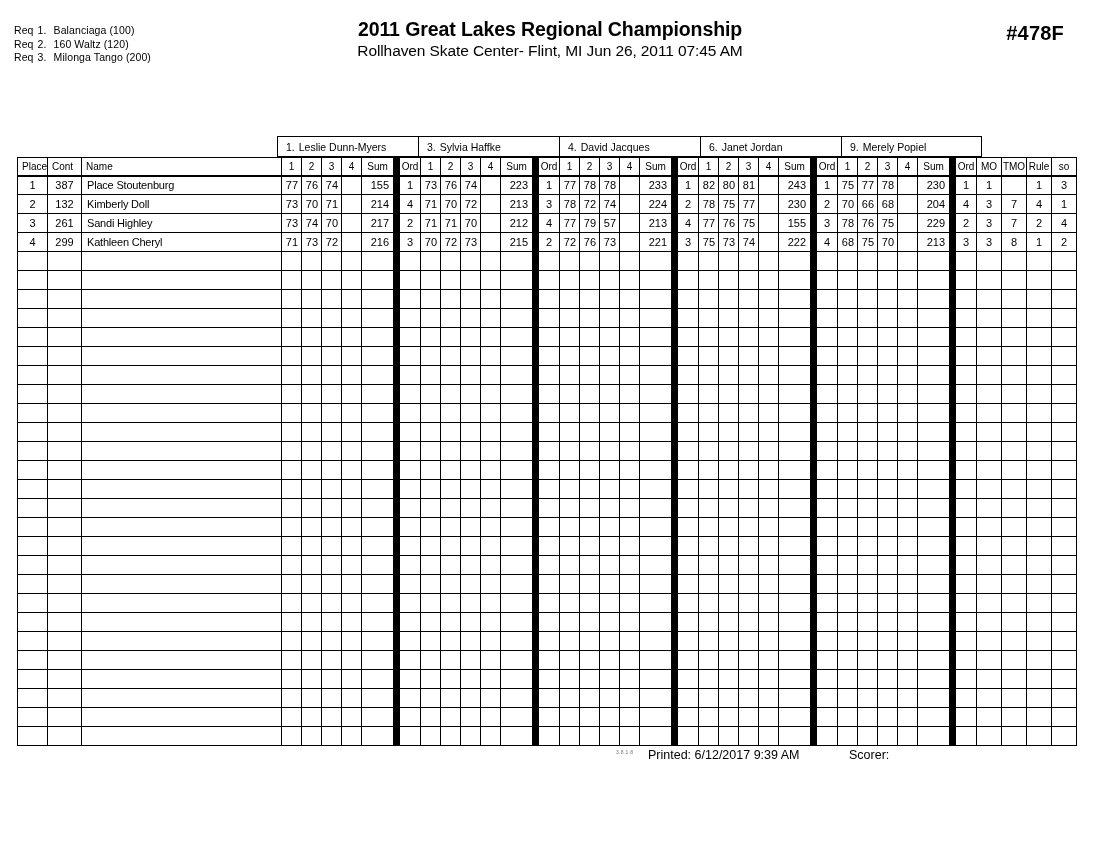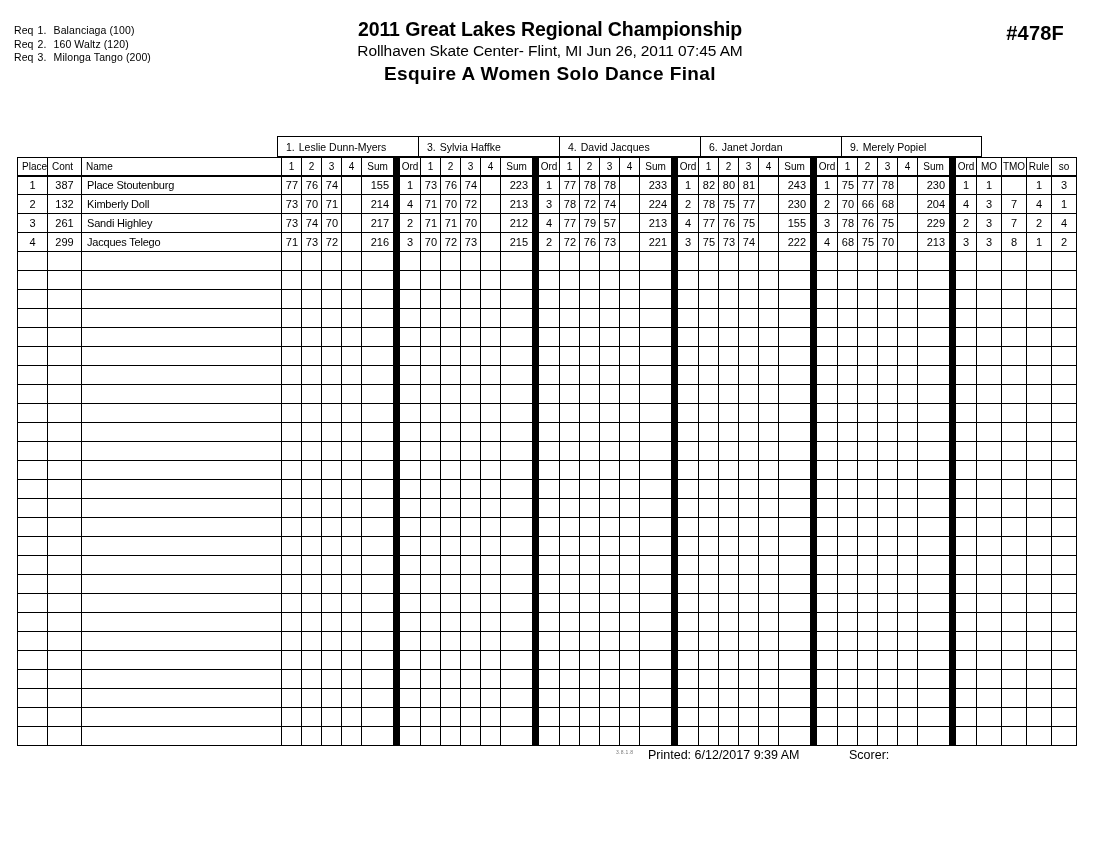--- a/index.html
+++ b/index.html
@@ -183,21 +183,20 @@
 
   <div id="reqs">
       <div class="req-line"><span class="req-lbl">Req</span><span class="req-num">1.</span><span class="req-txt">Balanciaga (100)</span></div>
       <div class="req-line"><span class="req-lbl">Req</span><span class="req-num">2.</span><span class="req-txt">160 Waltz (120)</span></div>
       <div class="req-line"><span class="req-lbl">Req</span><span class="req-num">3.</span><span class="req-txt">Milonga Tango (200)</span></div>
     </div>
 
   <div id="titles">
     <div id="title-main">2011 Great Lakes Regional Championship</div>
     <div id="title-venue">Rollhaven Skate Center- Flint, MI  Jun 26, 2011  07:45 AM</div>
-    <div id="title-event">Esquire A Women Solo Dance Final</div>
   </div>
 
   <div id="event-number">#478F</div>
 
   <div id="judge-strip">
       <div class="judge-banner" style="width: 141px;">
         <span class="jb-num">1.</span>
         <span class="jb-name">Leslie Dunn-Myers</span>
       </div>
       <div class="judge-banner" style="width: 141px;">
@@ -394,21 +393,21 @@
           <td class="sep" style="width: 6px;"></td>
           <td class="r-ord" style="width: 21px;">2</td>
           <td class="r-tie" style="width: 25px;">3</td>
           <td class="r-tie" style="width: 25px;">7</td>
           <td class="r-tie" style="width: 25px;">2</td>
           <td class="r-tie" style="width: 25px;">4</td>
         </tr>
         <tr class="last-data">
           <td class="r-place" style="width: 24px;">4</td>
           <td class="r-cont" style="width: 34px;">299</td>
-          <td class="r-name" style="width: 200px;">Jacques Telego</td>
+          <td class="r-name" style="width: 200px;">Kathleen Cheryl</td>
           <td class="r-score" style="width: 20px;">71</td>
           <td class="r-score" style="width: 20px;">73</td>
           <td class="r-score" style="width: 20px;">72</td>
           <td class="r-score" style="width: 20px;"></td>
           <td class="r-sum" style="width: 32px;">216</td>
           <td class="sep" style="width: 6px;"></td>
           <td class="r-ord" style="width: 21px;">3</td>
           <td class="r-score" style="width: 20px;">70</td>
           <td class="r-score" style="width: 20px;">72</td>
           <td class="r-score" style="width: 20px;">73</td>

